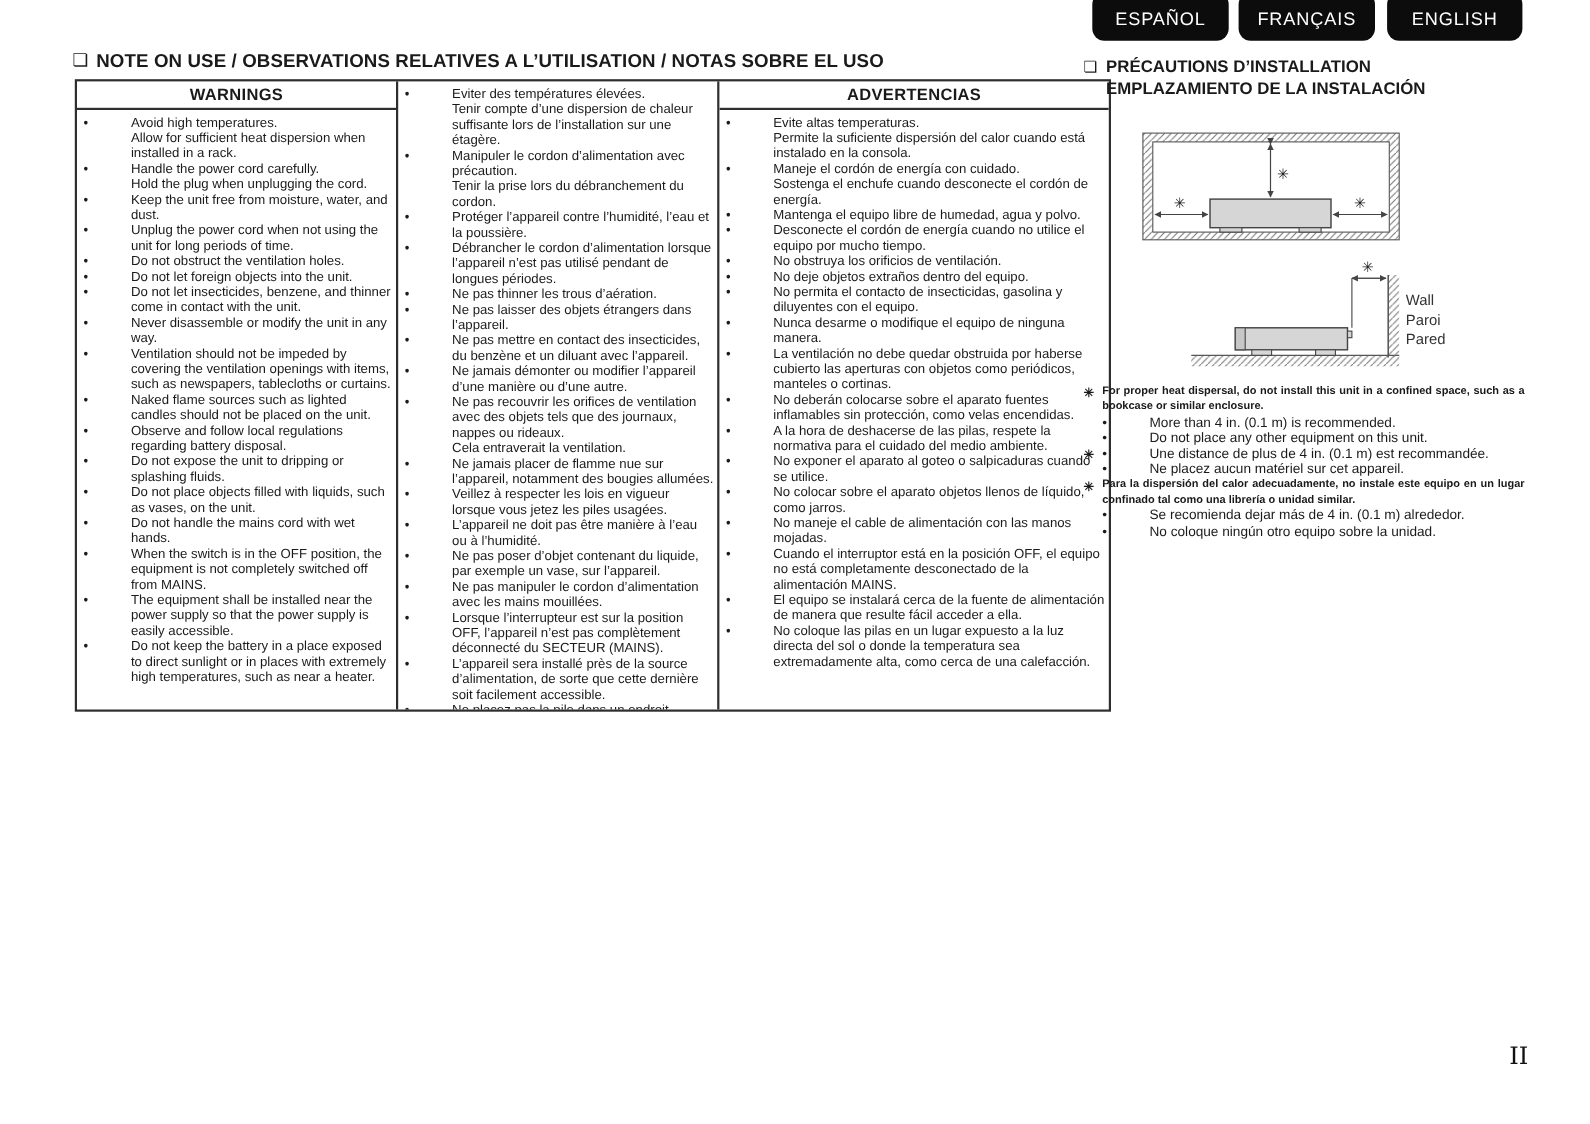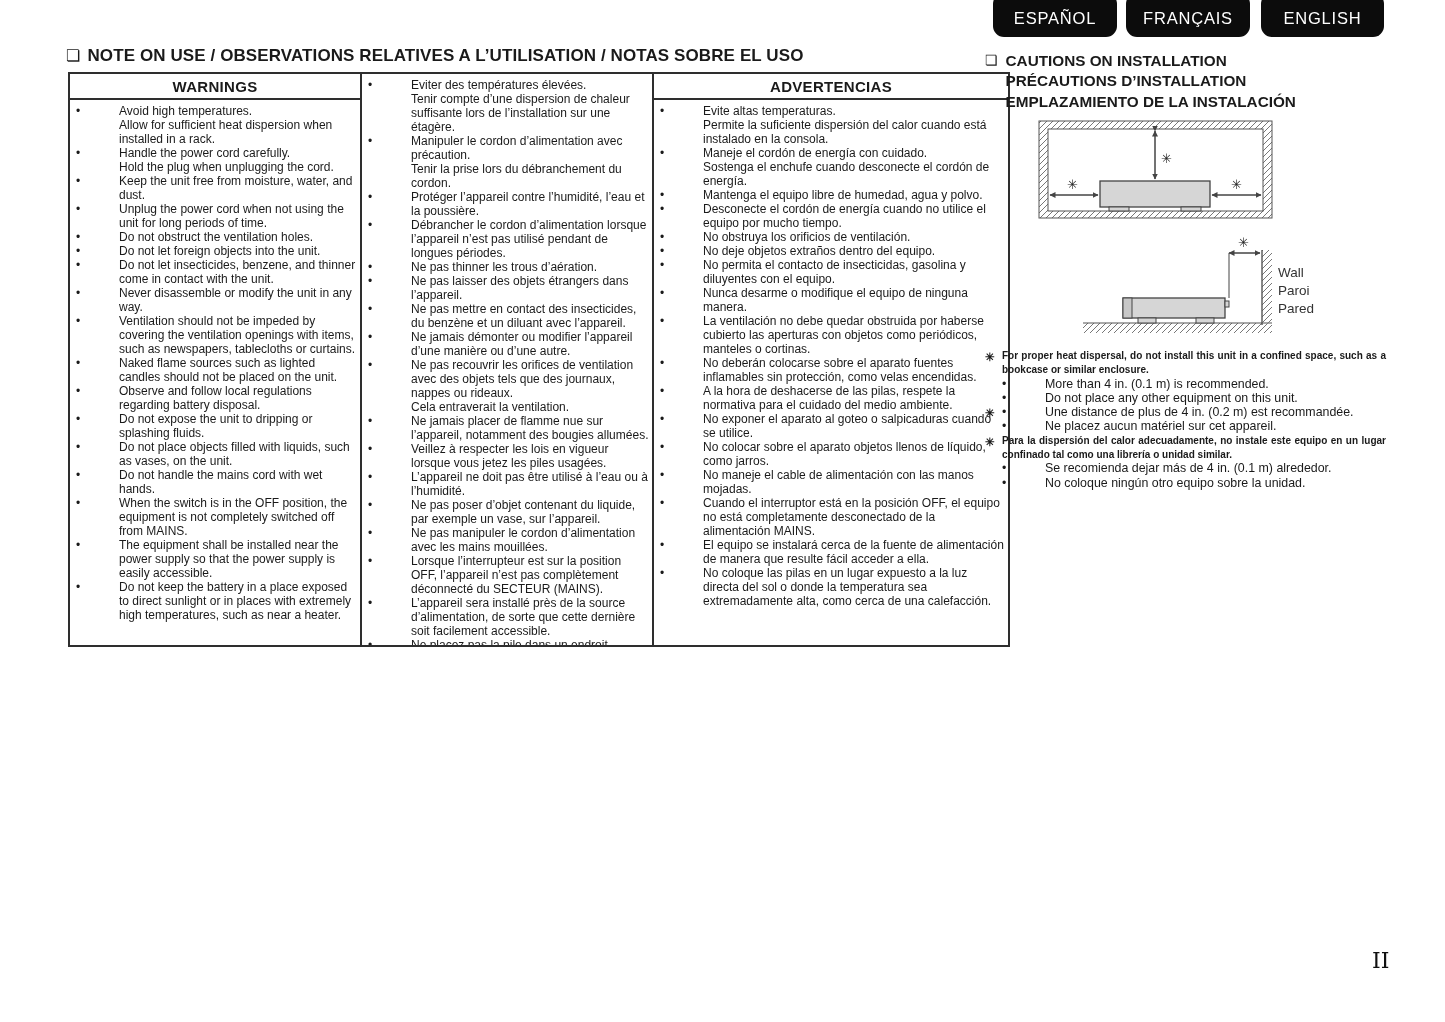--- a/index.html
+++ b/index.html
@@ -197,21 +197,21 @@
           <div class="bullet-item">
             <span class="bullet-marker">•</span>
             <span class="bullet-text">Ne jamais placer de flamme nue sur l’appareil, notamment des bougies allumées.</span>
           </div>
           <div class="bullet-item">
             <span class="bullet-marker">•</span>
             <span class="bullet-text">Veillez à respecter les lois en vigueur lorsque vous jetez les piles usagées.</span>
           </div>
           <div class="bullet-item">
             <span class="bullet-marker">•</span>
-            <span class="bullet-text">L’appareil ne doit pas être utilisé à l’eau ou à l’humidité.</span>
+            <span class="bullet-text">L’appareil ne doit pas être manière à l’eau ou à l’humidité.</span>
           </div>
           <div class="bullet-item">
             <span class="bullet-marker">•</span>
             <span class="bullet-text">Ne pas poser d’objet contenant du liquide, par exemple un vase, sur l’appareil.</span>
           </div>
           <div class="bullet-item">
             <span class="bullet-marker">•</span>
             <span class="bullet-text">Ne pas manipuler le cordon d’alimentation avec les mains mouillées.</span>
           </div>
           <div class="bullet-item">
@@ -305,21 +305,20 @@
     </div>
   </div>
 
   <div class="lang-tab tab-es">ESPAÑOL</div>
   <div class="lang-tab tab-fr">FRANÇAIS</div>
   <div class="lang-tab tab-en">ENGLISH</div>
 
   <div class="caut-head">
     <span class="sq">❏</span>
     <div class="caut-lines">
-      <div>CAUTIONS ON INSTALLATION</div>
       <div>PRÉCAUTIONS D’INSTALLATION</div>
       <div>EMPLAZAMIENTO DE LA INSTALACIÓN</div>
     </div>
   </div>
 
   <svg class="diag1" width="240" height="110" viewBox="0 0 240 110">
     <defs>
       <pattern id="hatch1" patternUnits="userSpaceOnUse" width="6" height="6">
         <path d="M-1,7 L7,-1" stroke="#777" stroke-width="1"></path>
       </pattern>
@@ -395,21 +394,21 @@
         </div>
       </div>
     </div>
 
     <div class="star-note">
       <span class="star">✳</span>
       <div class="star-body">
         <div class="sub-bullets">
           <div class="bullet-item">
             <span class="bullet-marker">•</span>
-            <span class="bullet-text">Une distance de plus de 4 in. (0.2 m) est recommandée.</span>
+            <span class="bullet-text">Une distance de plus de 4 in. (0.1 m) est recommandée.</span>
           </div>
           <div class="bullet-item">
             <span class="bullet-marker">•</span>
             <span class="bullet-text">Ne placez aucun matériel sur cet appareil.</span>
           </div>
         </div>
       </div>
     </div>
 
     <div class="star-note">

